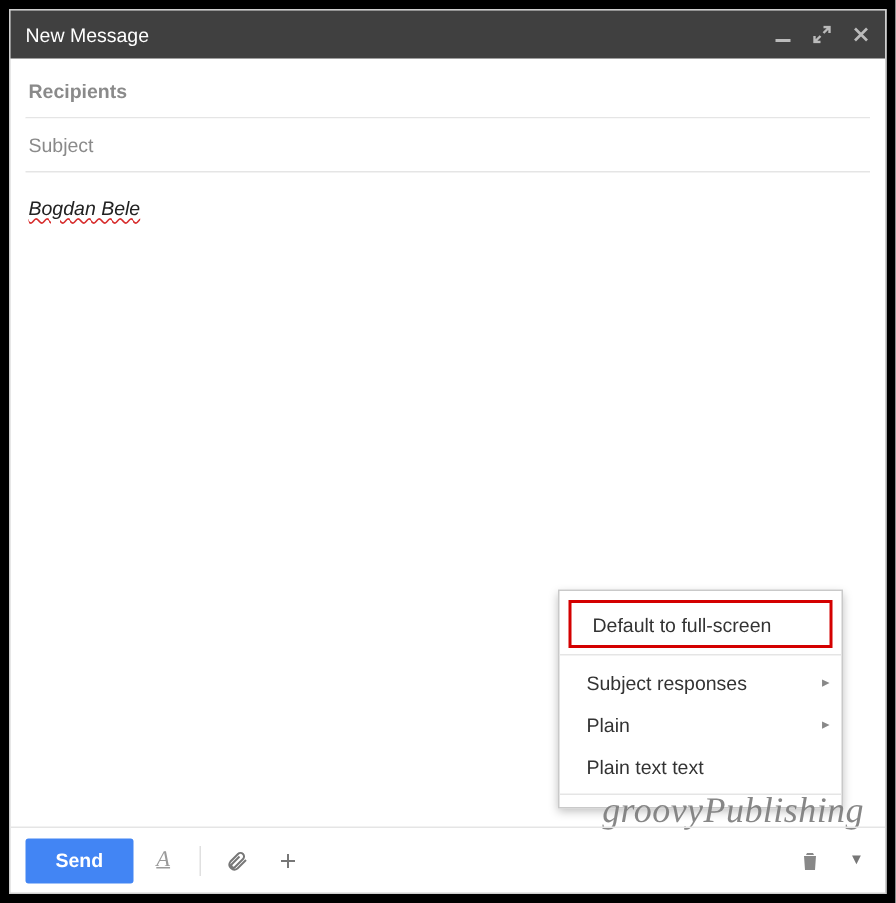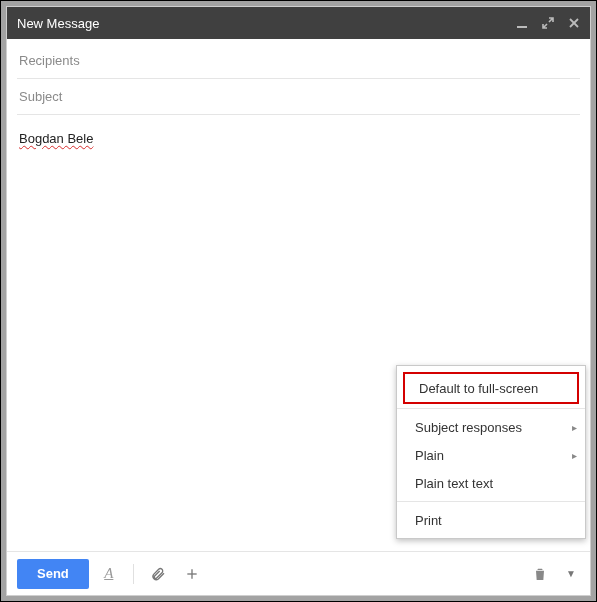--- a/index.html
+++ b/index.html
@@ -8,21 +8,21 @@
     font-family: Arial, "Helvetica Neue", Helvetica, sans-serif;
     font-size: 13px;
     color: #222;
     background: #fff;
   }
   .frame {
     width: 597px;
     height: 602px;
     border: 1px solid #000;
     position: relative;
-    background: #a3a3a3;
+    background: #000000;
     overflow: hidden;
   }
   .inner {
     position:absolute;
     left:5px; right:5px; top:5px; bottom:5px;
     border:1px solid #cfcfcf;
     display:flex;
     flex-direction:column;
     background:#fff;
   }
@@ -36,41 +36,42 @@
     font-size:13px;
   }
   .titlebar .title { flex:1; }
   .titlebar .win-icons { display:flex; gap:14px; }
   .titlebar .win-icons span { color:#bbb; cursor:pointer; font-size:14px; line-height:1; }
   .win-icons svg { width:12px; height:12px; display:block; }
   .field-row {
     border-bottom:1px solid #e5e5e5;
     margin:0 10px;
   }
-  .field-row.first { margin-top:4px; }
+  .field-row.first { margin-top:4px;font-weight:bold; }
   .field-input {
     width:100%;
     border:none;
     outline:none;
     font: inherit;
     padding:10px 2px;
     color:#222;
   }
   .field-input::placeholder { color:#8a8a8a; }
   .body-area {
     flex:1;
     padding:16px 12px;
     overflow:auto;
     position:relative;
   }
   .squiggle {
     display:inline-block;
     text-decoration: underline wavy #d72c2c;
     text-decoration-thickness: 1px;
     text-underline-offset: 2px;
+    font-style: italic;
   }
   .toolbar {
     height:44px;
     border-top:1px solid #e5e5e5;
     display:flex;
     align-items:center;
     padding:0 10px;
     gap:6px;
     position:relative;
   }
@@ -97,21 +98,21 @@
     width:1px; height:20px; background:#e0e0e0; margin:0 4px;
   }
   .toolbar-spacer { flex:1; }
   .more-caret {
     color:#777; font-size:10px; padding-left:2px;
   }
 
   
   .popup {
     position:absolute;
-    right:4px;
+    right:28px;
     bottom:56px;
     width:190px;
     background:#fff;
     border:1px solid #c9c9c9;
     box-shadow:0 2px 6px rgba(0,0,0,0.25);
     padding:4px 0;
     font-size:13px;
     color:#333;
   }
   .menu-item {
@@ -199,25 +200,23 @@
         <span class="sub-arrow">▸</span>
       </div>
       <div class="menu-item">
         <span>Plain</span>
         <span class="sub-arrow">▸</span>
       </div>
       <div class="menu-item">
         <span>Plain text text</span>
       </div>
       <div class="menu-sep"></div>
-      <div class="menu-item">
-        <span>Print</span>
-      </div>
-    </div>
-
+    </div>
+
+    <div class="watermark">groovyPublishing</div>
 
     <div class="toolbar">
       <button class="send-btn">Send</button>
       <div class="tbicon" style="font-family:Georgia,serif;">
         <span style="font-style:italic; text-decoration:underline; color:#9a9a9a; font-size:15px;">A</span>
       </div>
       <div class="vdiv"></div>
       <div class="tbicon">
         <svg viewBox="0 0 24 24" fill="none" stroke="#777" stroke-width="2">
           <path d="M21 11l-8.5 8.5a5 5 0 01-7-7L13 5a3.5 3.5 0 015 5l-8 8a2 2 0 01-3-3l7.5-7.5"></path>

